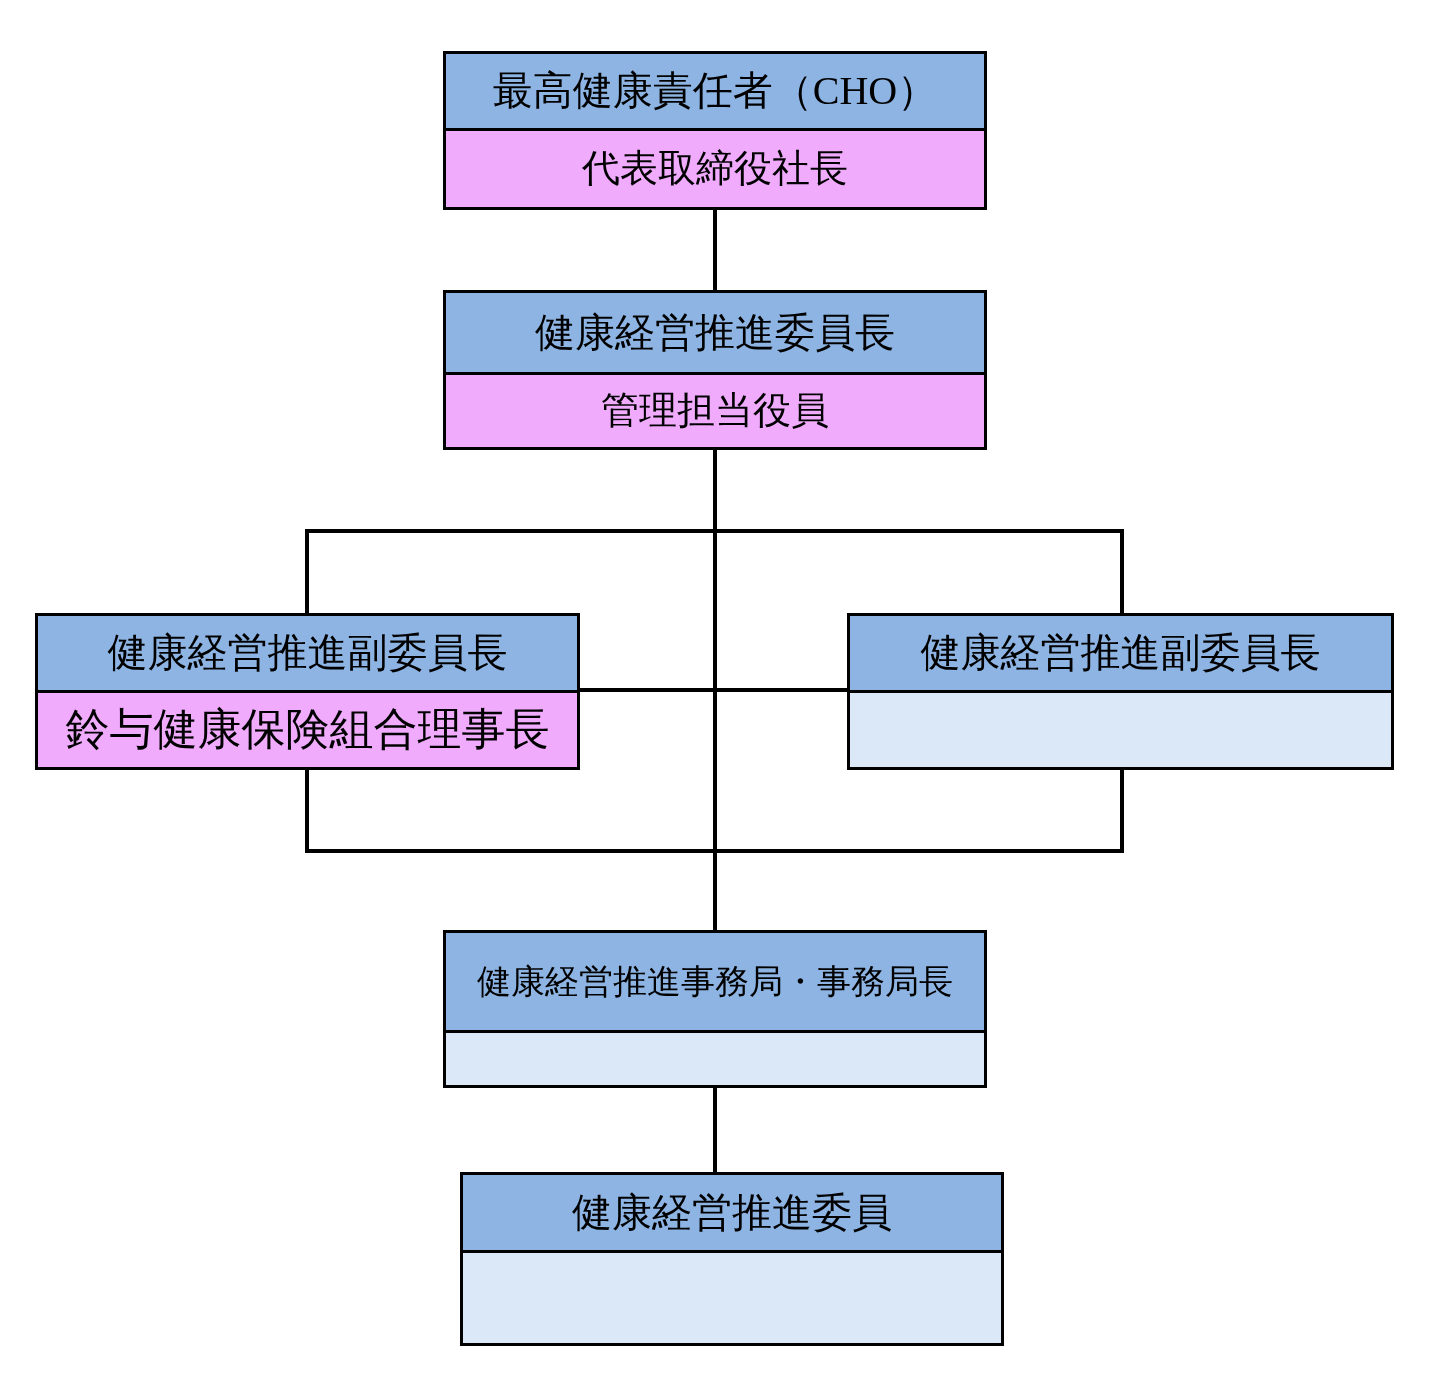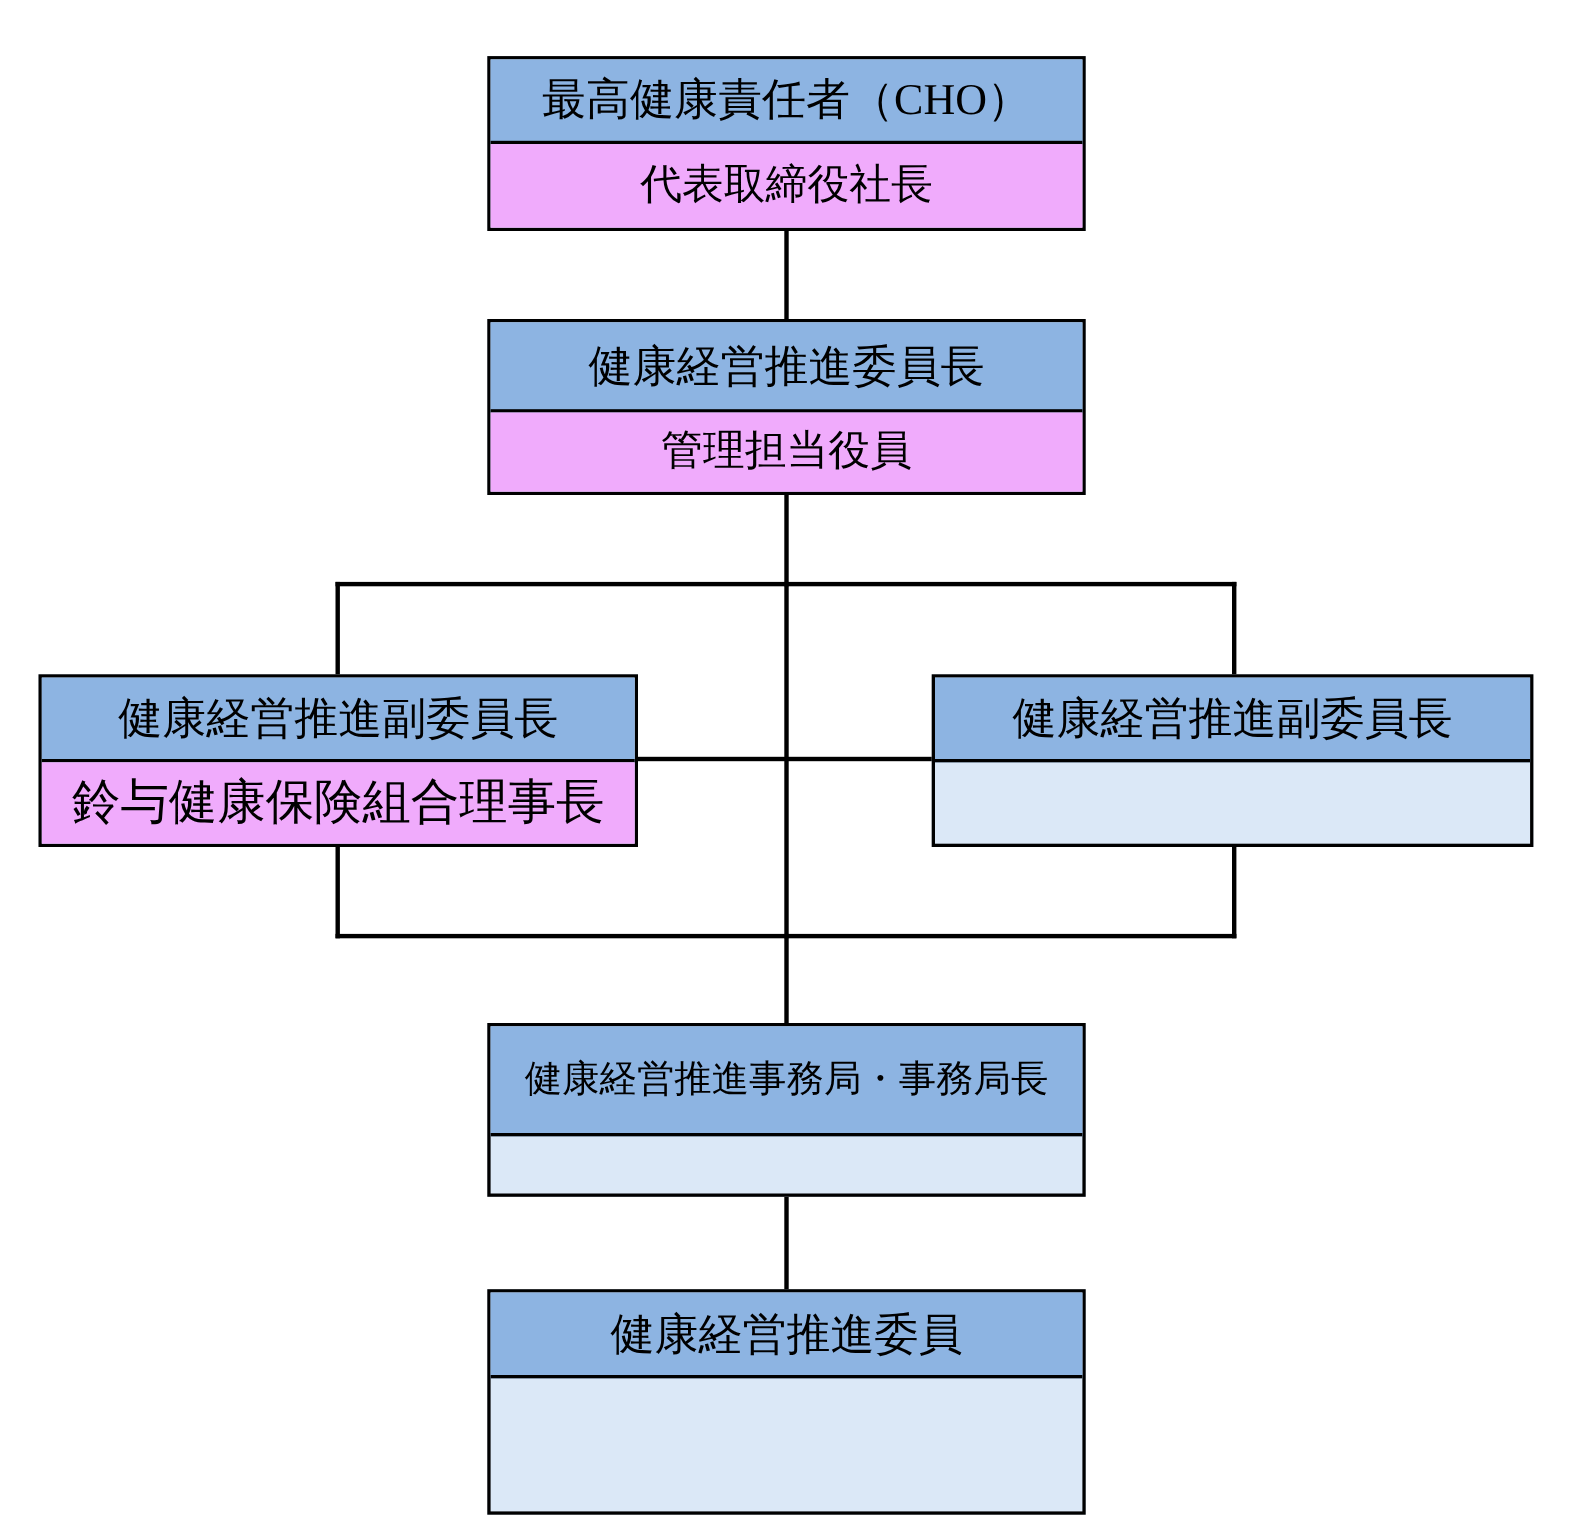--- a/index.html
+++ b/index.html
@@ -109,17 +109,17 @@
   </div>
 
   <div class="org-box" style="left:847px; top:613px; width:547px; height:157px;">
     <div class="org-box-header fs-40" style="height:77px;">健康経営推進副委員長</div>
   </div>
 
   <div class="org-box" style="left:443px; top:930px; width:544px; height:158px;">
     <div class="org-box-header fs-34" style="height:100px;">健康経営推進事務局・事務局長</div>
   </div>
 
-  <div class="org-box" style="left:443px; top:1172px; width:544px; height:205px;">
+  <div class="org-box" style="left:460px; top:1172px; width:544px; height:174px;">
     <div class="org-box-header fs-40" style="height:78px;">健康経営推進委員</div>
   </div>
 
 </div>
 
 </body></html>

